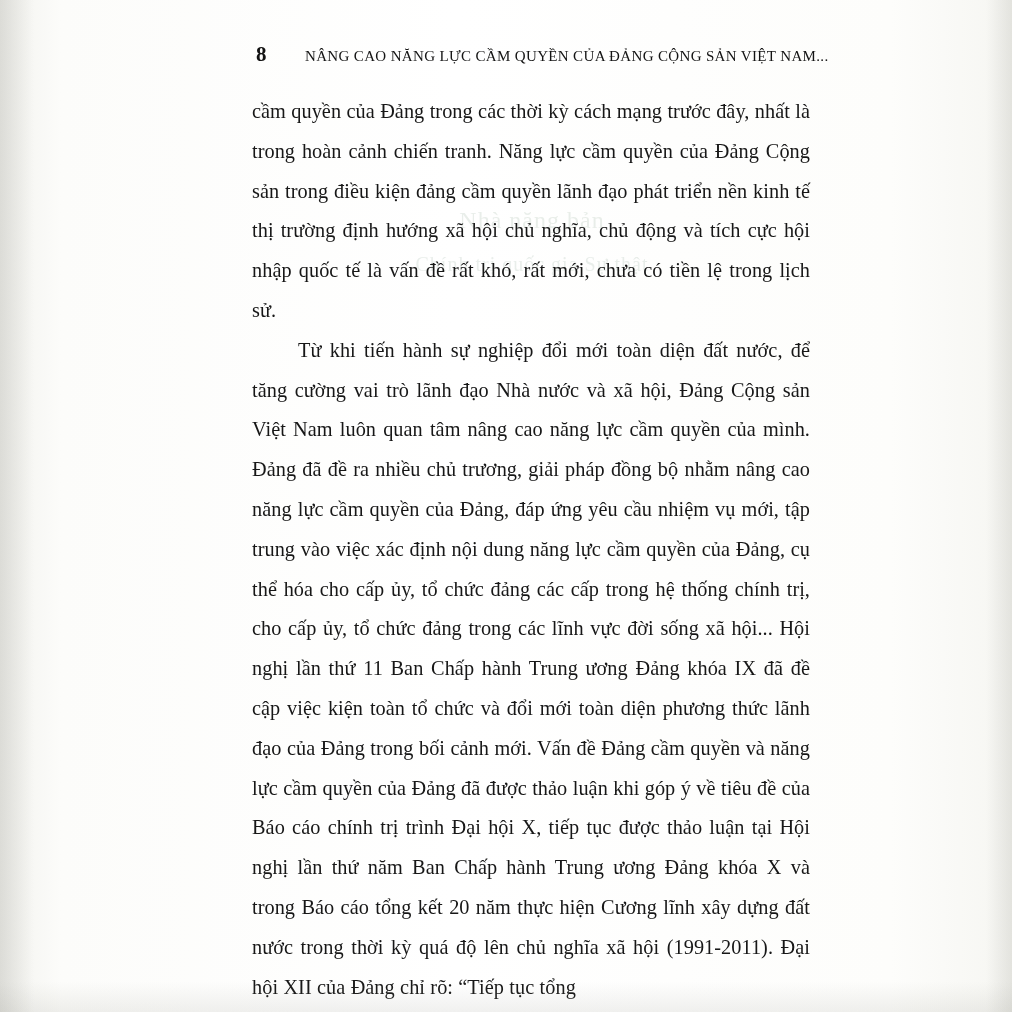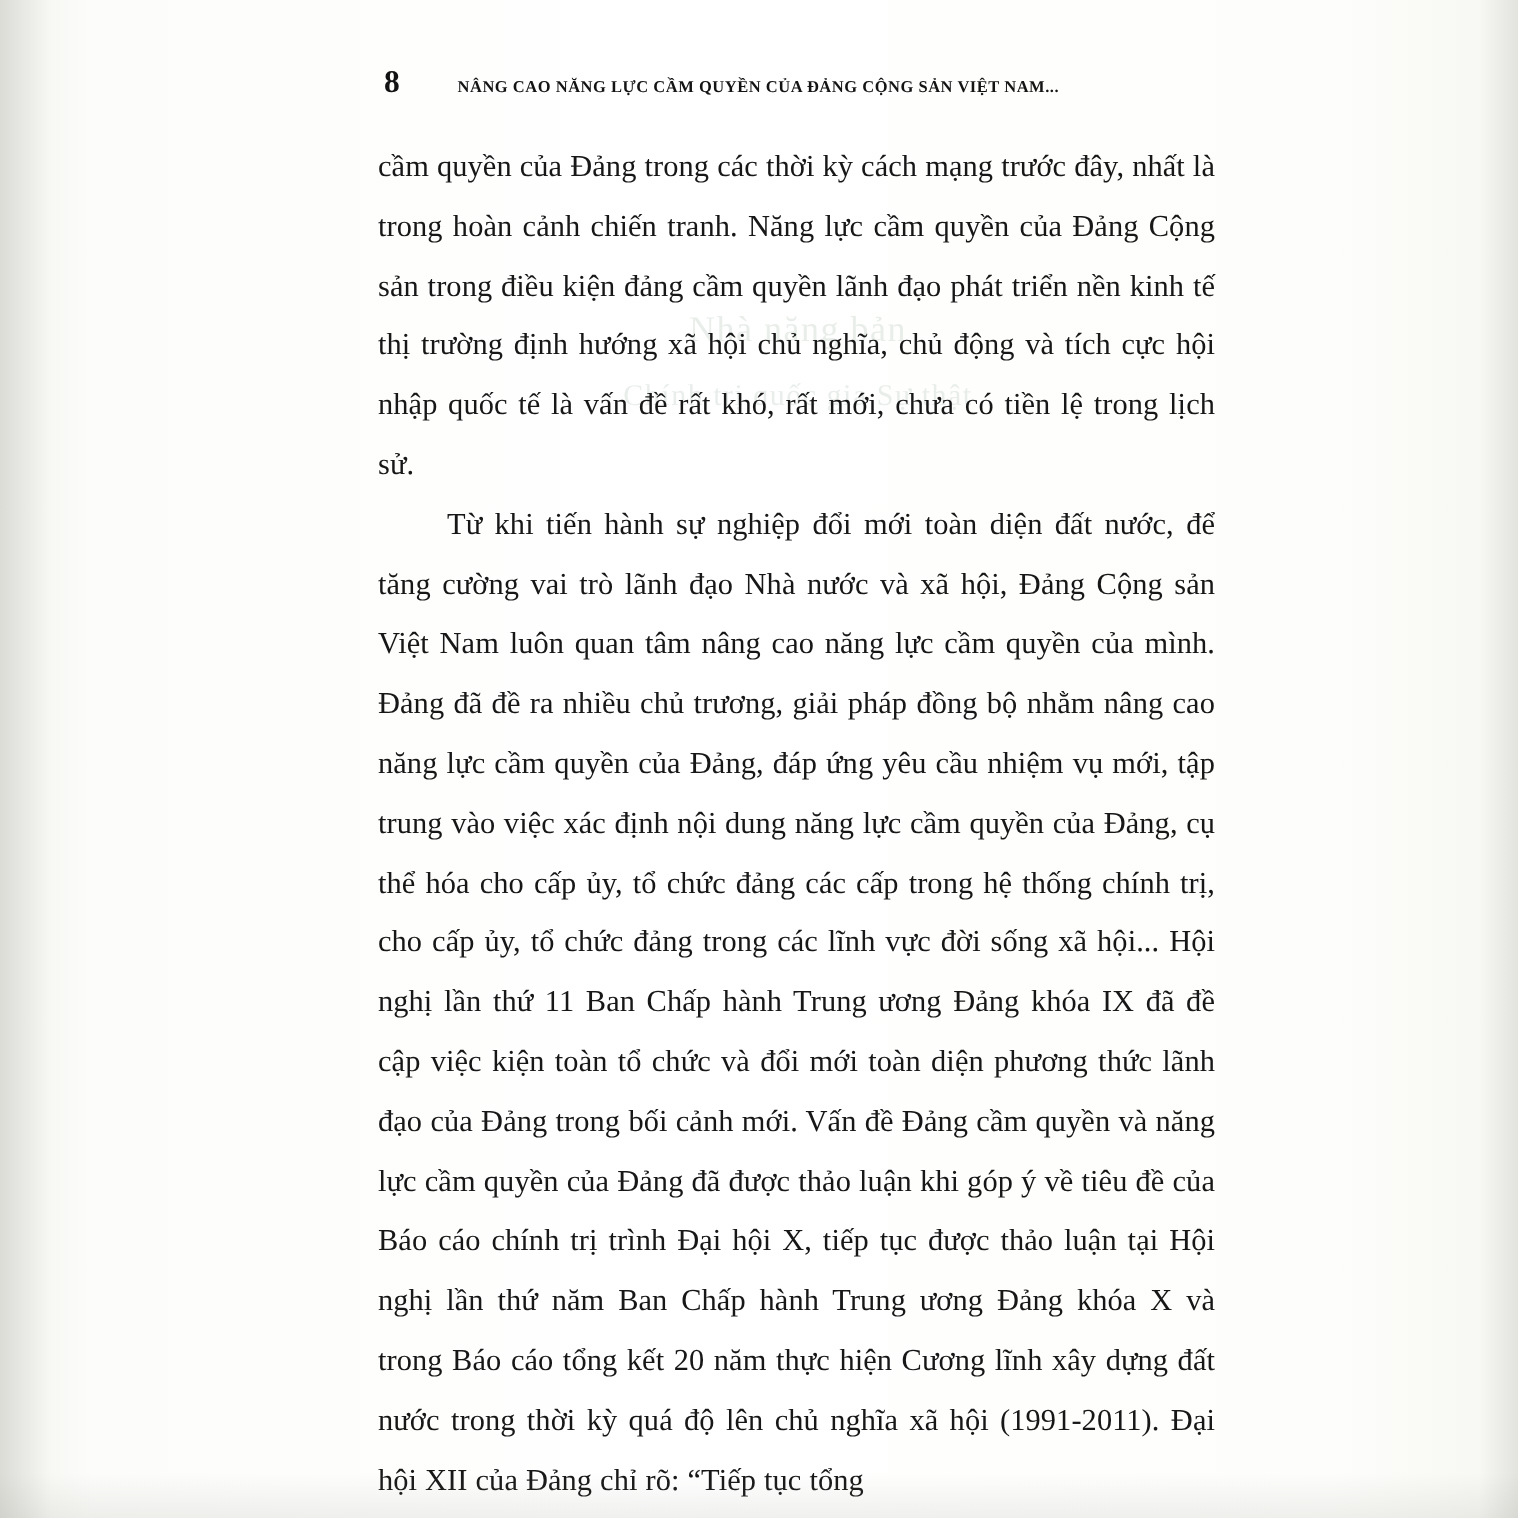--- a/index.html
+++ b/index.html
@@ -48,22 +48,22 @@
     gap: 38px;
     color: #141414;
   }
   .folio {
     font-size: 21px;
     font-weight: bold;
     letter-spacing: 0.5px;
     color: #121212;
   }
   .runhead-title {
-    font-size: 11px;
-    font-weight: bold;
+    font-size: 15px;
+    font-weight: normal;
     letter-spacing: 0.35px;
     text-transform: uppercase;
     white-space: nowrap;
     color: #141414;
   }
 
   
   .textblock {
     position: absolute;
     top: 92px;

